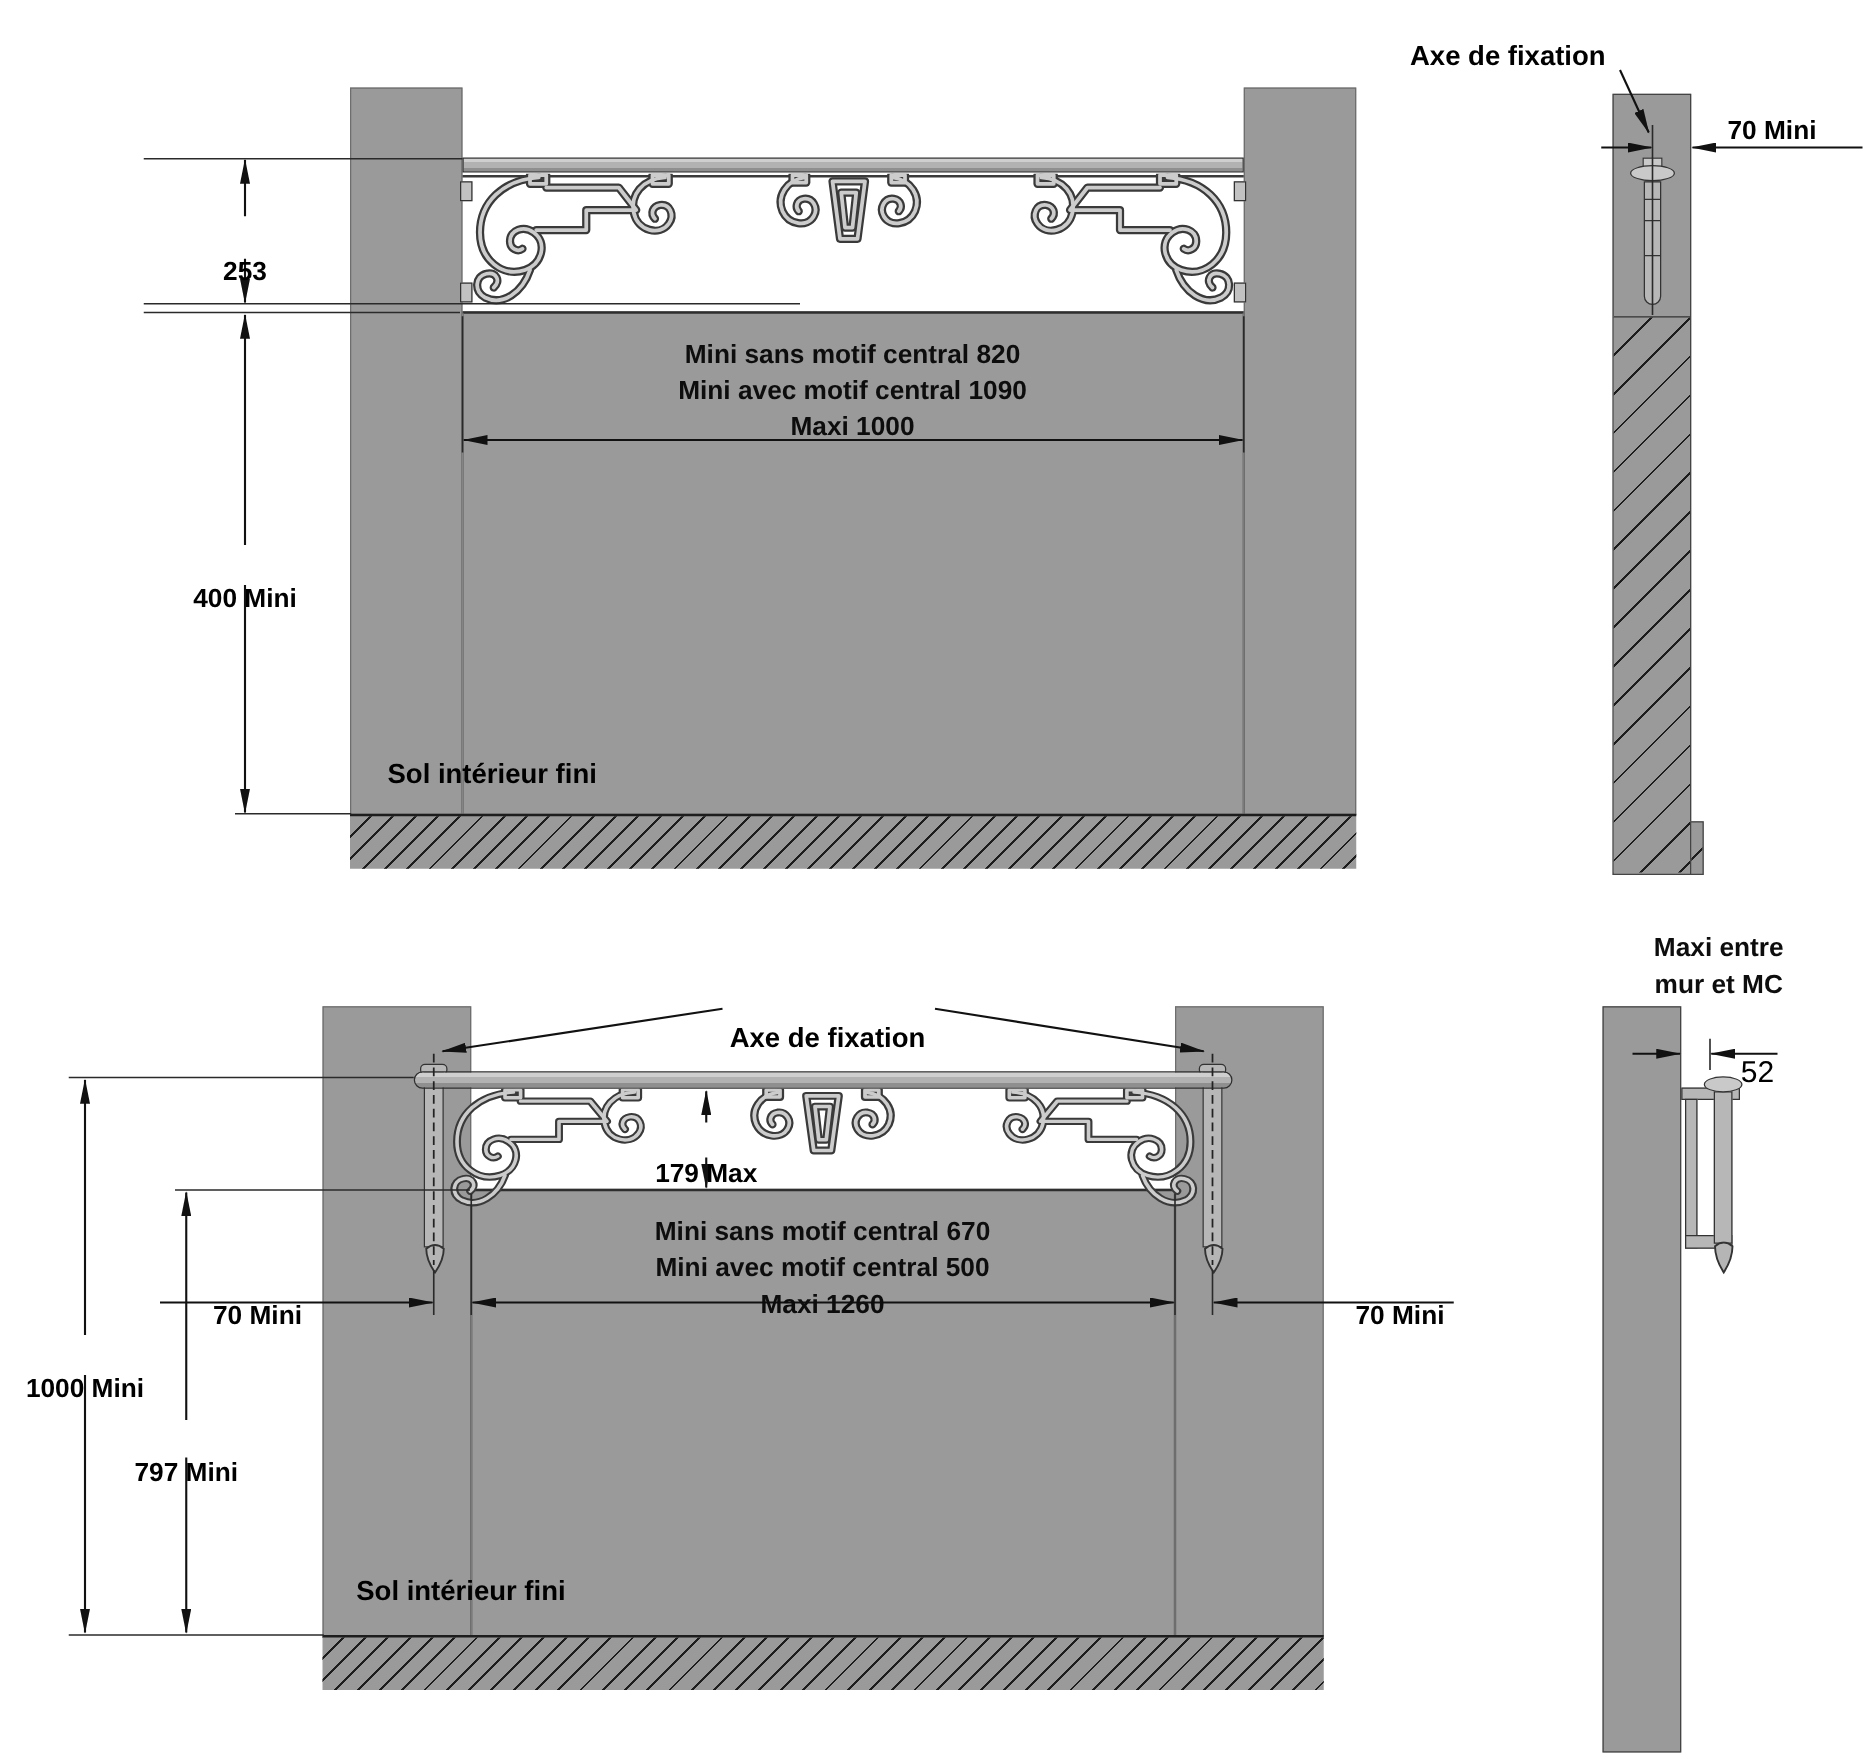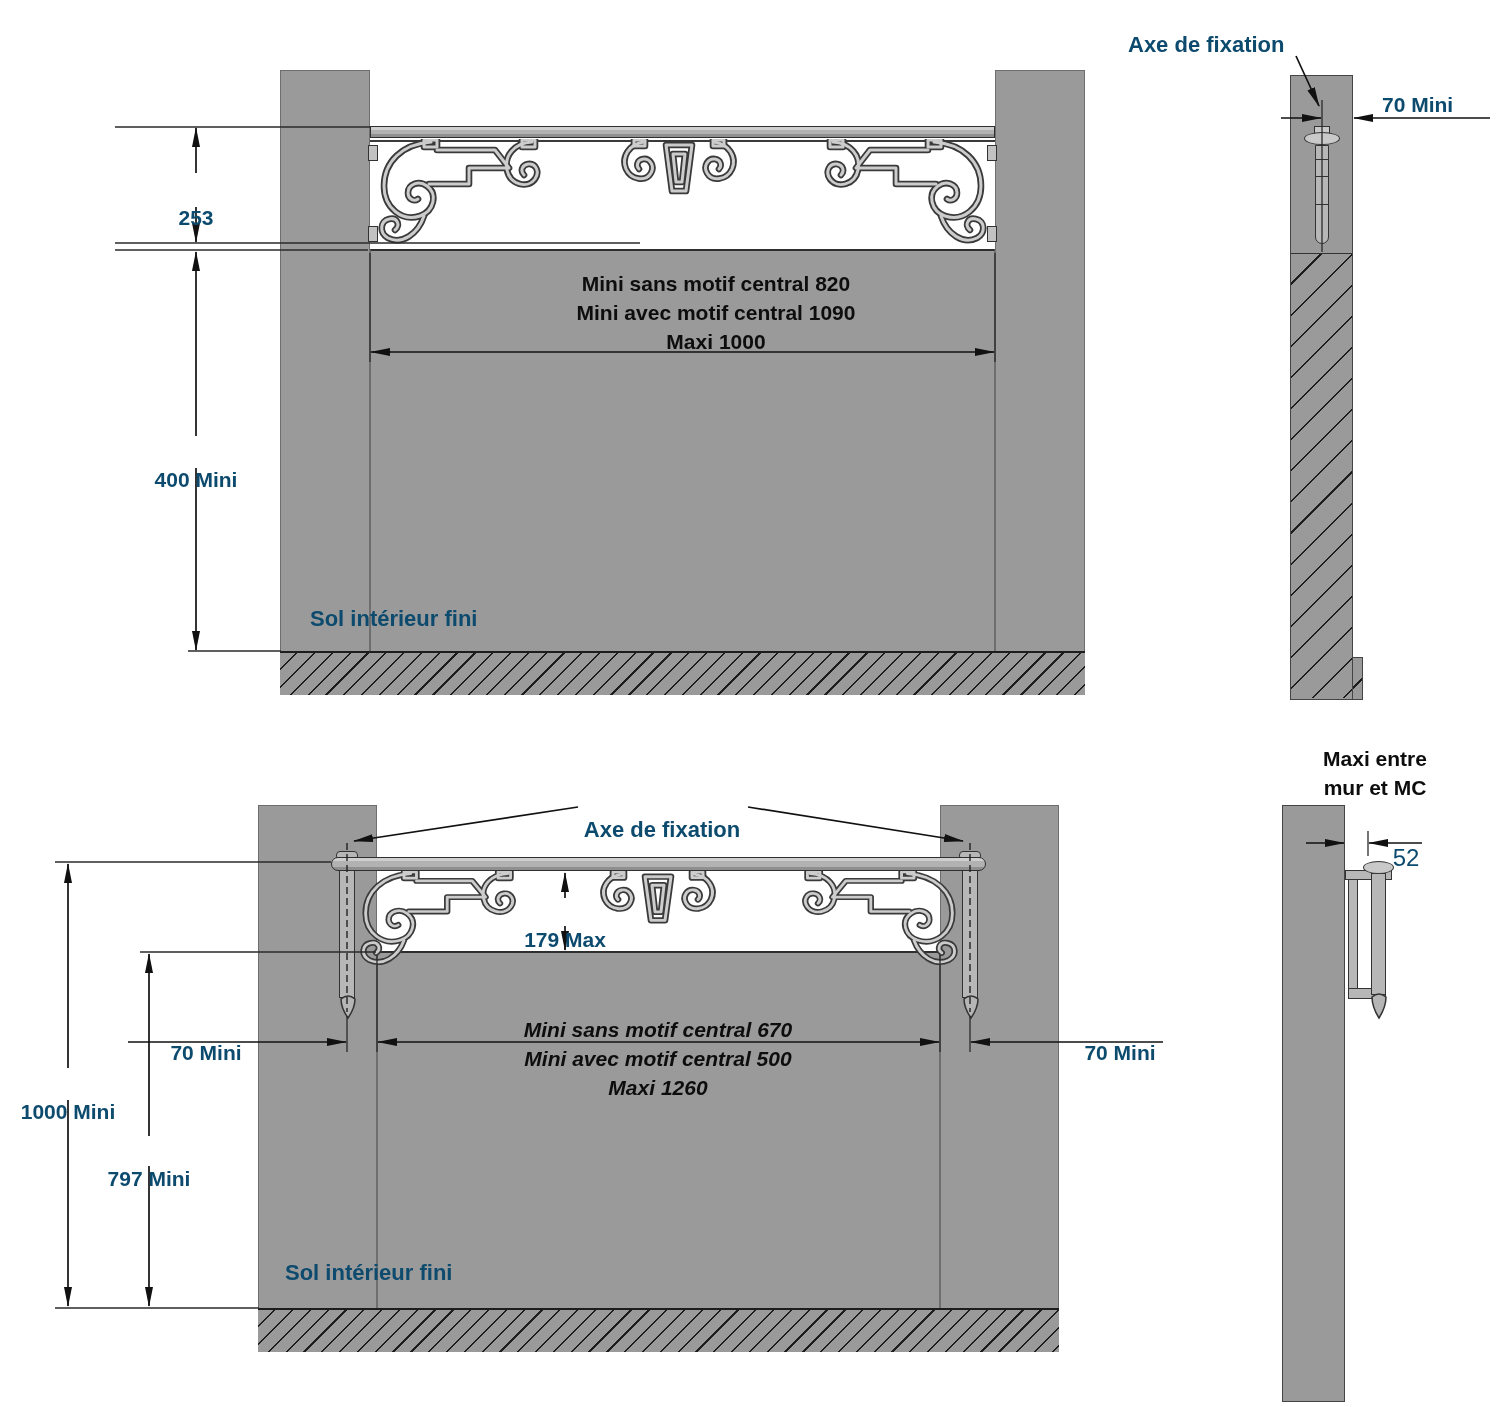--- a/index.html
+++ b/index.html
@@ -12,21 +12,21 @@
       repeating-linear-gradient(135deg, rgba(0,0,0,0) 0 11px, #1d1d1d 11px 12.6px),
       var(--wall,#9a9a9a);
       border-top:2px solid #1d1d1d;box-sizing:border-box;}
   .hatchwall{position:absolute;background:
       repeating-linear-gradient(135deg, rgba(0,0,0,0) 0 20.5px, #1d1d1d 20.5px 22px),
       var(--wall,#9a9a9a);box-sizing:border-box;}
   .bar{position:absolute;background:linear-gradient(#cfcfcf 0 28%, #b2b2b2 28% 72%, #8f8f8f 72% 100%);
        border:1.6px solid #2f2f2f;box-sizing:border-box;}
   .lug{position:absolute;background:#c2c2c2;border:1.5px solid #333;box-sizing:border-box;}
   .ironpiece{position:absolute;background:#b7b7b7;border:1.5px solid #333;box-sizing:border-box;}
-  .lbl{position:absolute;font-weight:700;font-size:21px;color:#0c4a6e;white-space:nowrap;line-height:1.05;}
+  .lbl{position:absolute;font-weight:700;font-size:21px;color:#000000;white-space:nowrap;line-height:1.05;}
   .lbl.center{transform:translate(-50%,-50%);margin-top:28px;}
   .lbl.reg{font-weight:400;font-size:24px;}
   .stack{position:absolute;text-align:center;transform:translateX(-50%);font-weight:700;font-size:21px;
          color:#0d0d0d;white-space:nowrap;line-height:1.38;}
   svg.layer{position:absolute;left:0;top:0;pointer-events:none;}
   .ornO{stroke:#3a3a3a;stroke-width:6.6;fill:none;stroke-linecap:round;stroke-linejoin:round;}
   .ornI{stroke:#cccccc;stroke-width:3;fill:none;stroke-linecap:round;stroke-linejoin:round;}
   .dim{stroke:#111;stroke-width:1.7;fill:none;}
   .ext{stroke:#2a2a2a;stroke-width:1.3;fill:none;}
   .axis{stroke:#222;stroke-width:1.4;fill:none;stroke-dasharray:7 4;}
@@ -196,33 +196,33 @@
     <line class="dim" x1="378" y1="1042" x2="939" y2="1042" marker-start="url(#ah)" marker-end="url(#ah)"></line>
     <line class="dim" x1="1163" y1="1042" x2="971" y2="1042" marker-end="url(#ah)"></line>
 
     <line class="ext" x1="1368" y1="831" x2="1368" y2="856"></line>
     <line class="dim" x1="1306" y1="843" x2="1344" y2="843" marker-end="url(#ah)"></line>
     <line class="dim" x1="1422" y1="843" x2="1369" y2="843" marker-end="url(#ah)"></line>
   </svg>
 
   <div class="lbl center" style="left:196px;top:190px;">253</div>
   <div class="lbl center" style="left:196px;top:452px;">400 Mini</div>
-  <div class="stack" style="left:716px;top:270px;">
+  <div class="stack" style="left:682px;top:270px;">
     <div>Mini sans motif central 820</div>
     <div>Mini avec motif central 1090</div>
     <div>Maxi 1000</div>
   </div>
   <div class="lbl" style="left:310px;top:607px;font-size:22px;">Sol intérieur fini</div>
 
   <div class="lbl" style="left:1128px;top:33px;font-size:22px;">Axe de fixation</div>
   <div class="lbl" style="left:1382px;top:94px;">70 Mini</div>
 
   <div class="lbl center" style="left:662px;top:802px;font-size:22px;">Axe de fixation</div>
   <div class="lbl center" style="left:565px;top:912px;">179 Max</div>
-  <div class="stack" style="left:658px;top:1016px;font-style:italic;">
+  <div class="stack" style="left:658px;top:972px;">
     <div>Mini sans motif central 670</div>
     <div>Mini avec motif central 500</div>
     <div>Maxi 1260</div>
   </div>
   <div class="lbl center" style="left:206px;top:1025px;">70 Mini</div>
   <div class="lbl center" style="left:1120px;top:1025px;">70 Mini</div>
   <div class="lbl center" style="left:68px;top:1084px;">1000 Mini</div>
   <div class="lbl center" style="left:149px;top:1151px;">797 Mini</div>
   <div class="lbl" style="left:285px;top:1261px;font-size:22px;">Sol intérieur fini</div>
 

